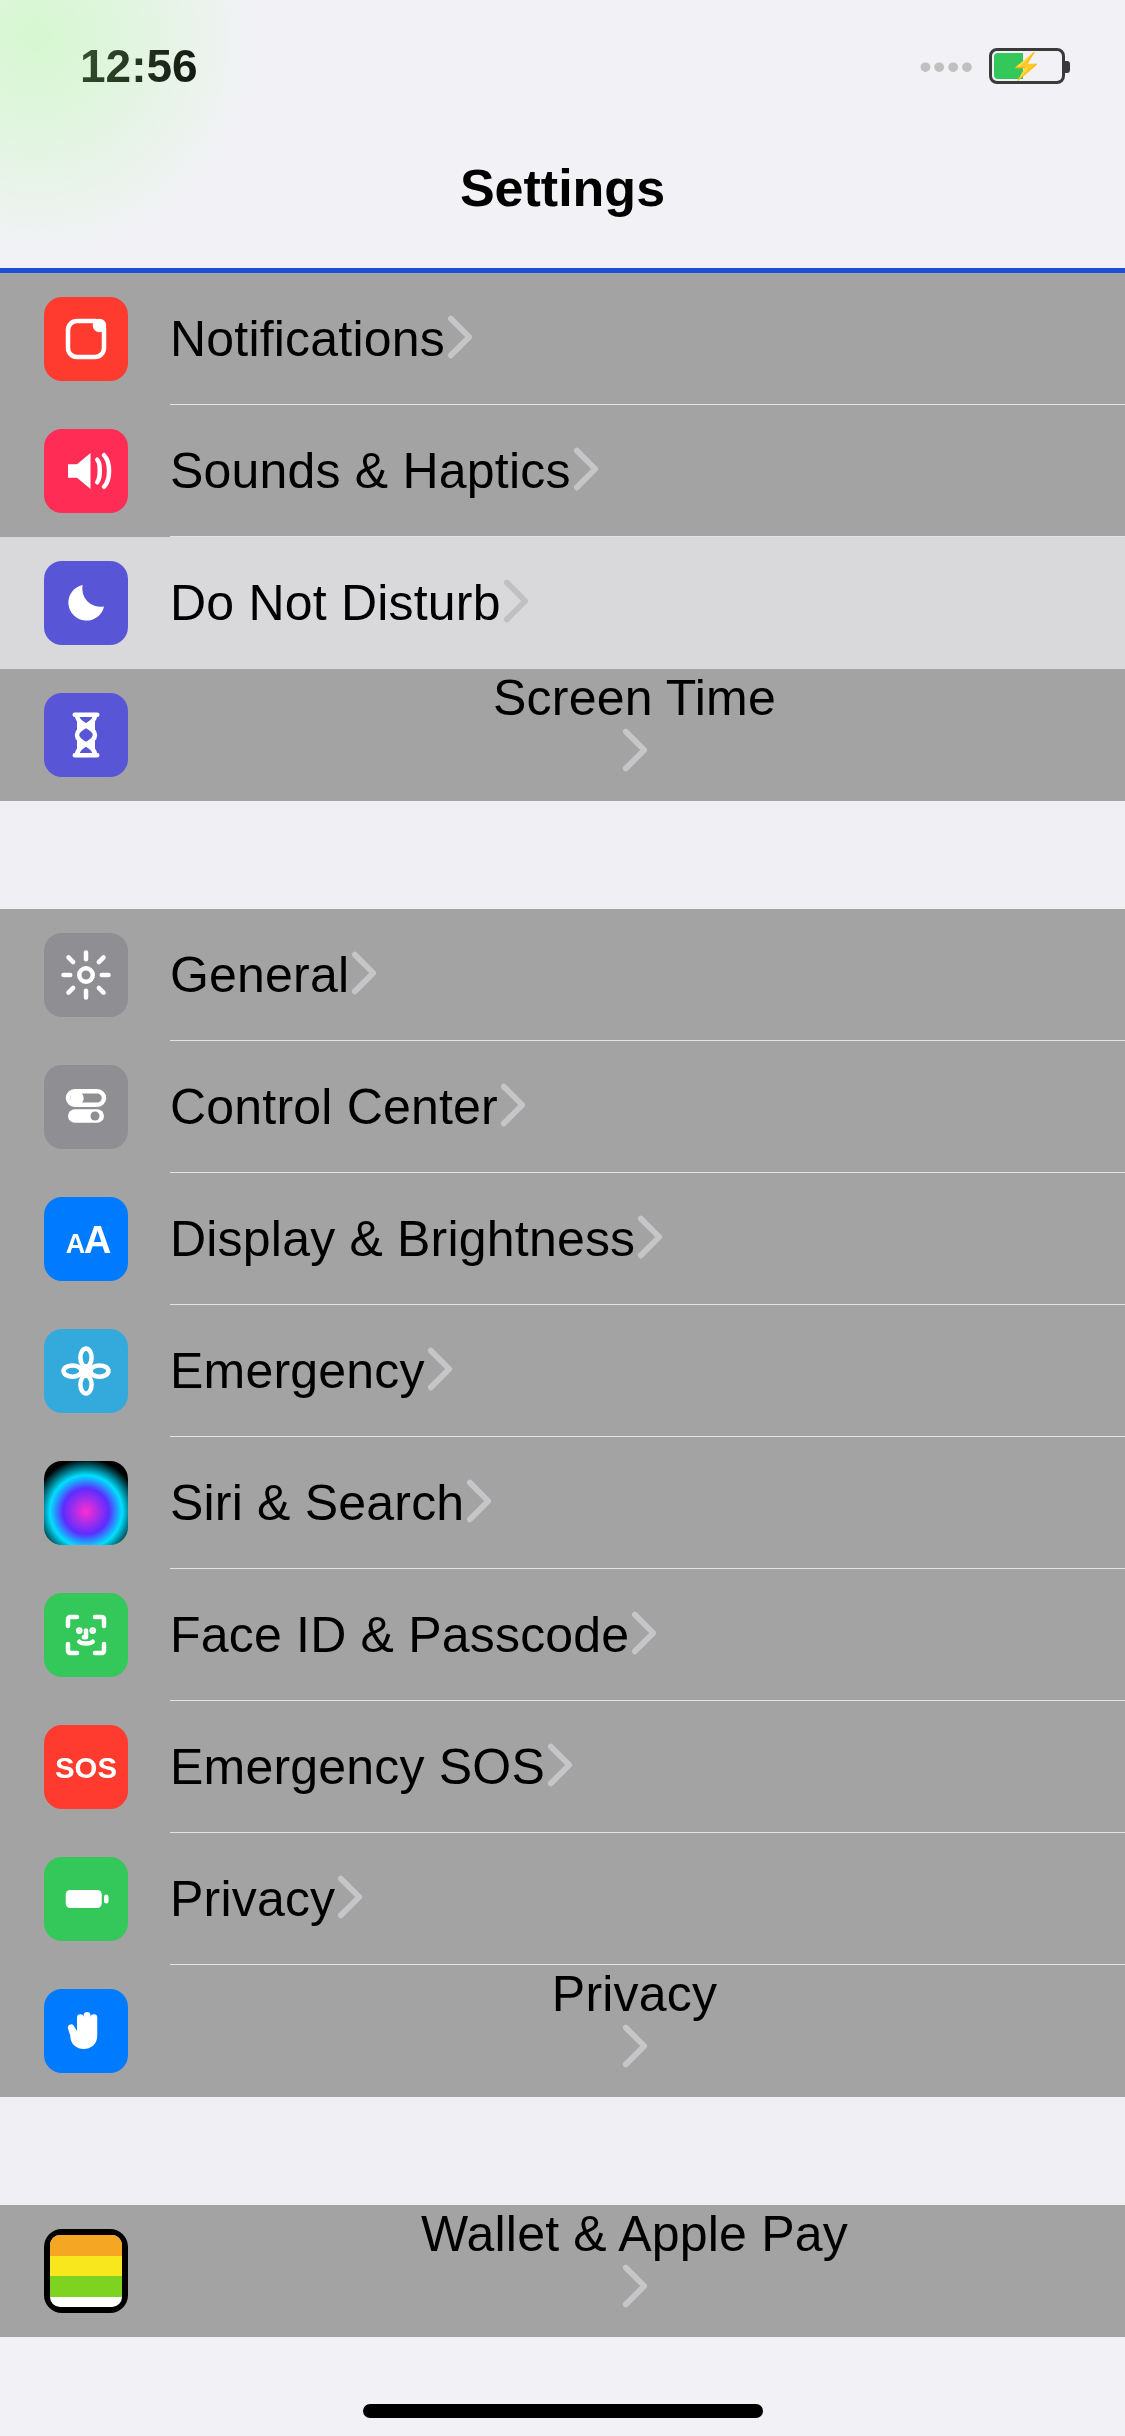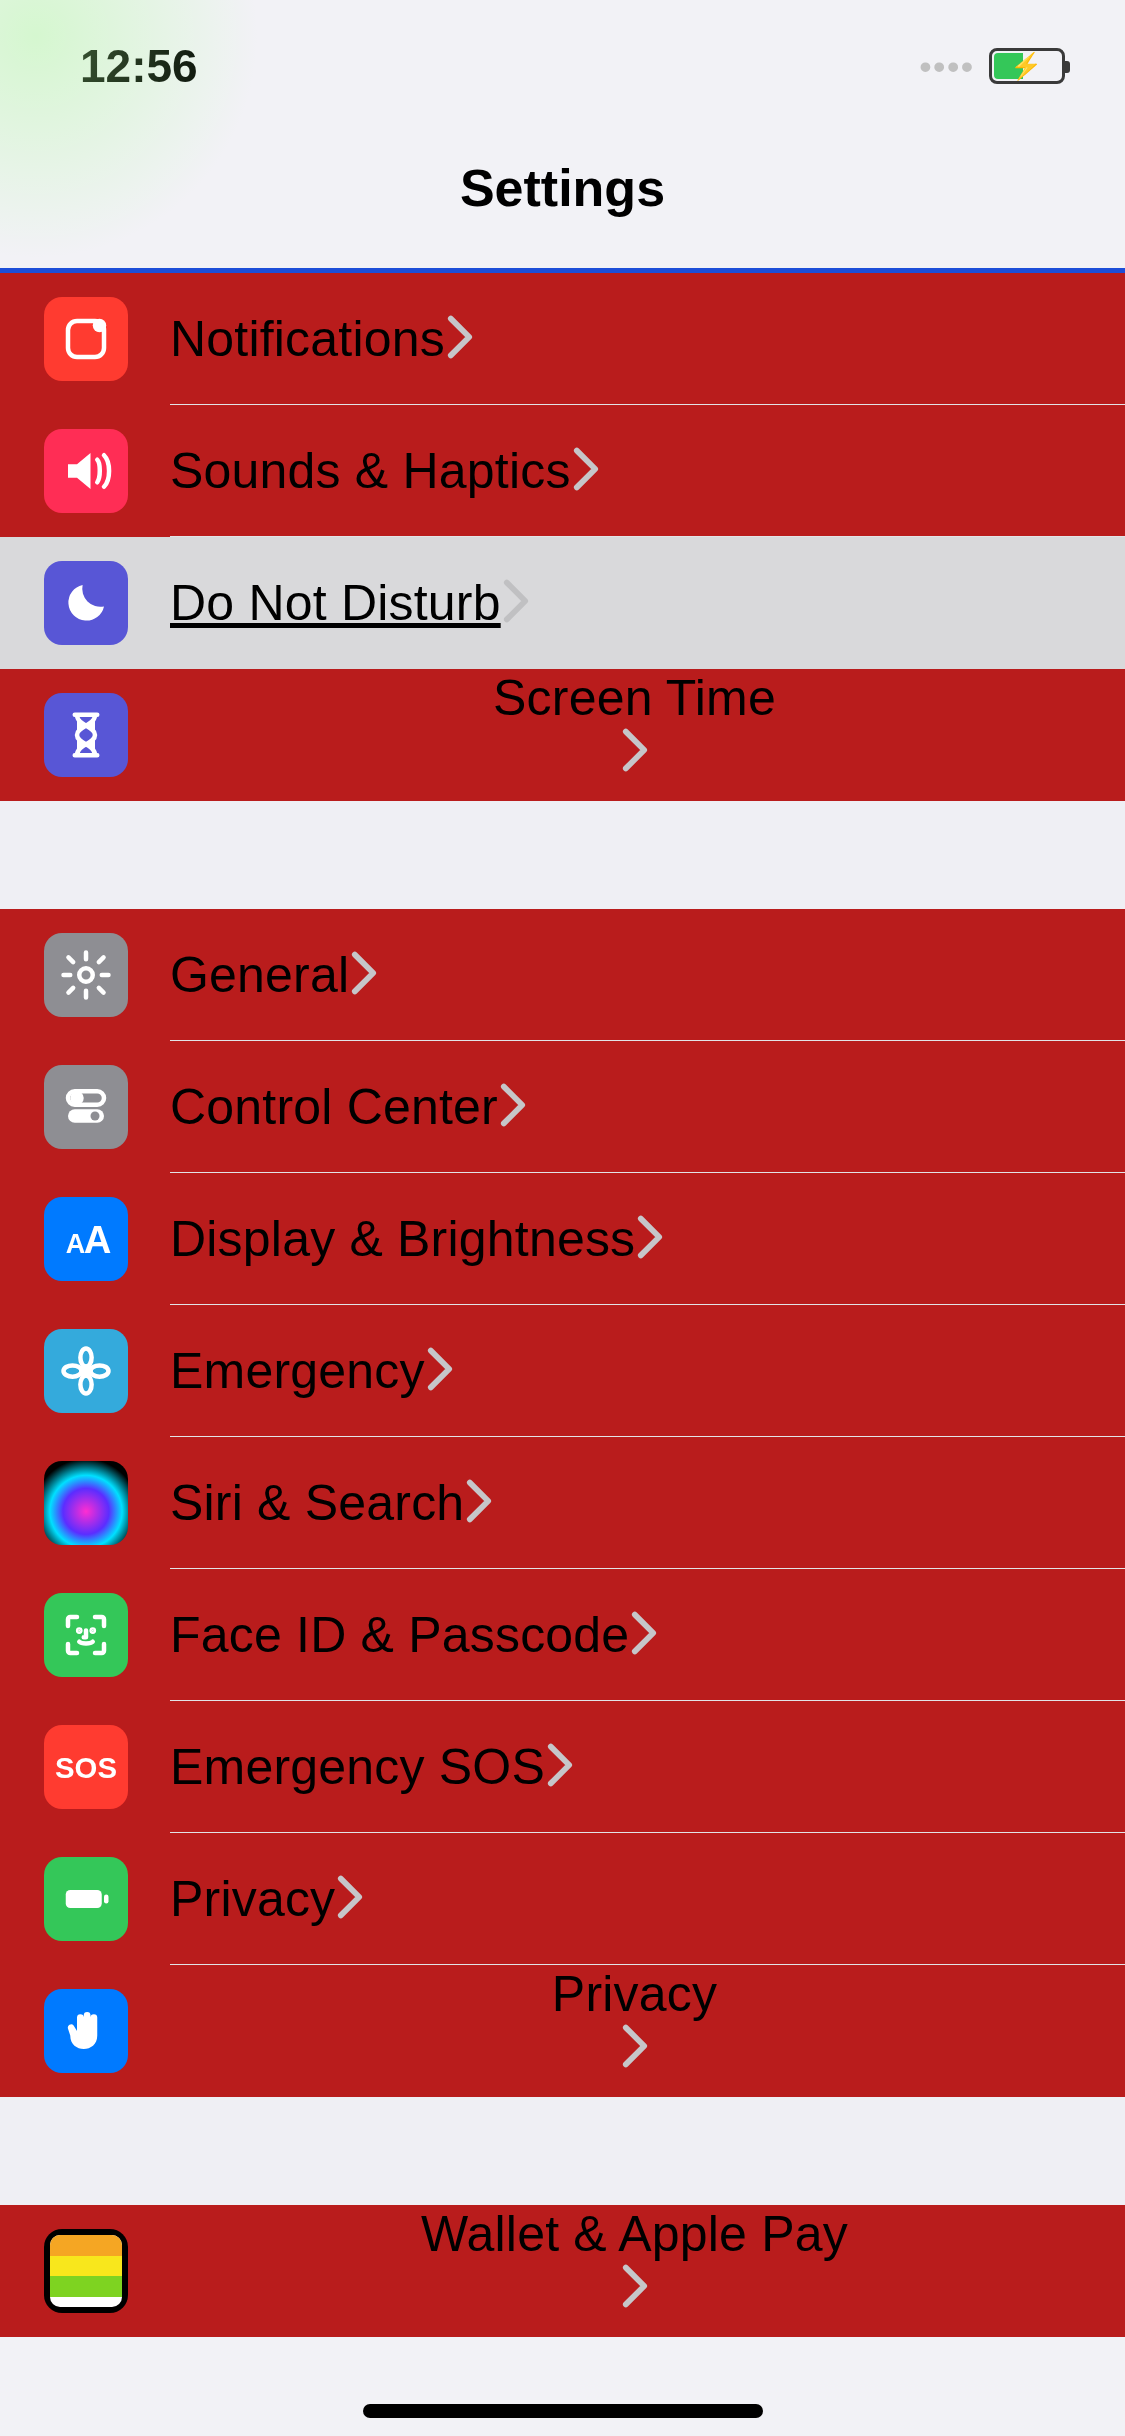--- a/index.html
+++ b/index.html
@@ -67,21 +67,21 @@
   .gap {
     height: 108px;
     background: #efeff4;
   }
 
   .row {
     display: flex;
     align-items: center;
     height: 132px;
     padding-left: 44px;
-    background: #b91c1c;
+    background: #a3a3a3;
   }
   .row.selected { background: #d9d9db; }
   .row .icon {
     width: 84px; height: 84px;
     border-radius: 18px;
     flex-shrink: 0;
     display: flex;
     align-items: center;
     justify-content: center;
     overflow: hidden;
@@ -89,21 +89,21 @@
   .row .label-wrap {
     flex: 1;
     height: 100%;
     margin-left: 42px;
     display: flex;
     align-items: center;
     border-bottom: 1px solid #e3e3e6;
     padding-right: 26px;
   }
   .row:last-child .label-wrap { border-bottom: none; flex-direction: column; }
-  .row.selected .label-wrap { border-bottom-color: transparent; text-decoration: underline; }
+  .row.selected .label-wrap { border-bottom-color: transparent; }
   .row .label {
     font-size: 50px;
     letter-spacing: 0.2px;
     color: #000;
   }
   .row .chev {
     color: #c6c6c9;
     flex-shrink: 0;
   }
   .row.selected .chev { color: #c0c0c2; }

